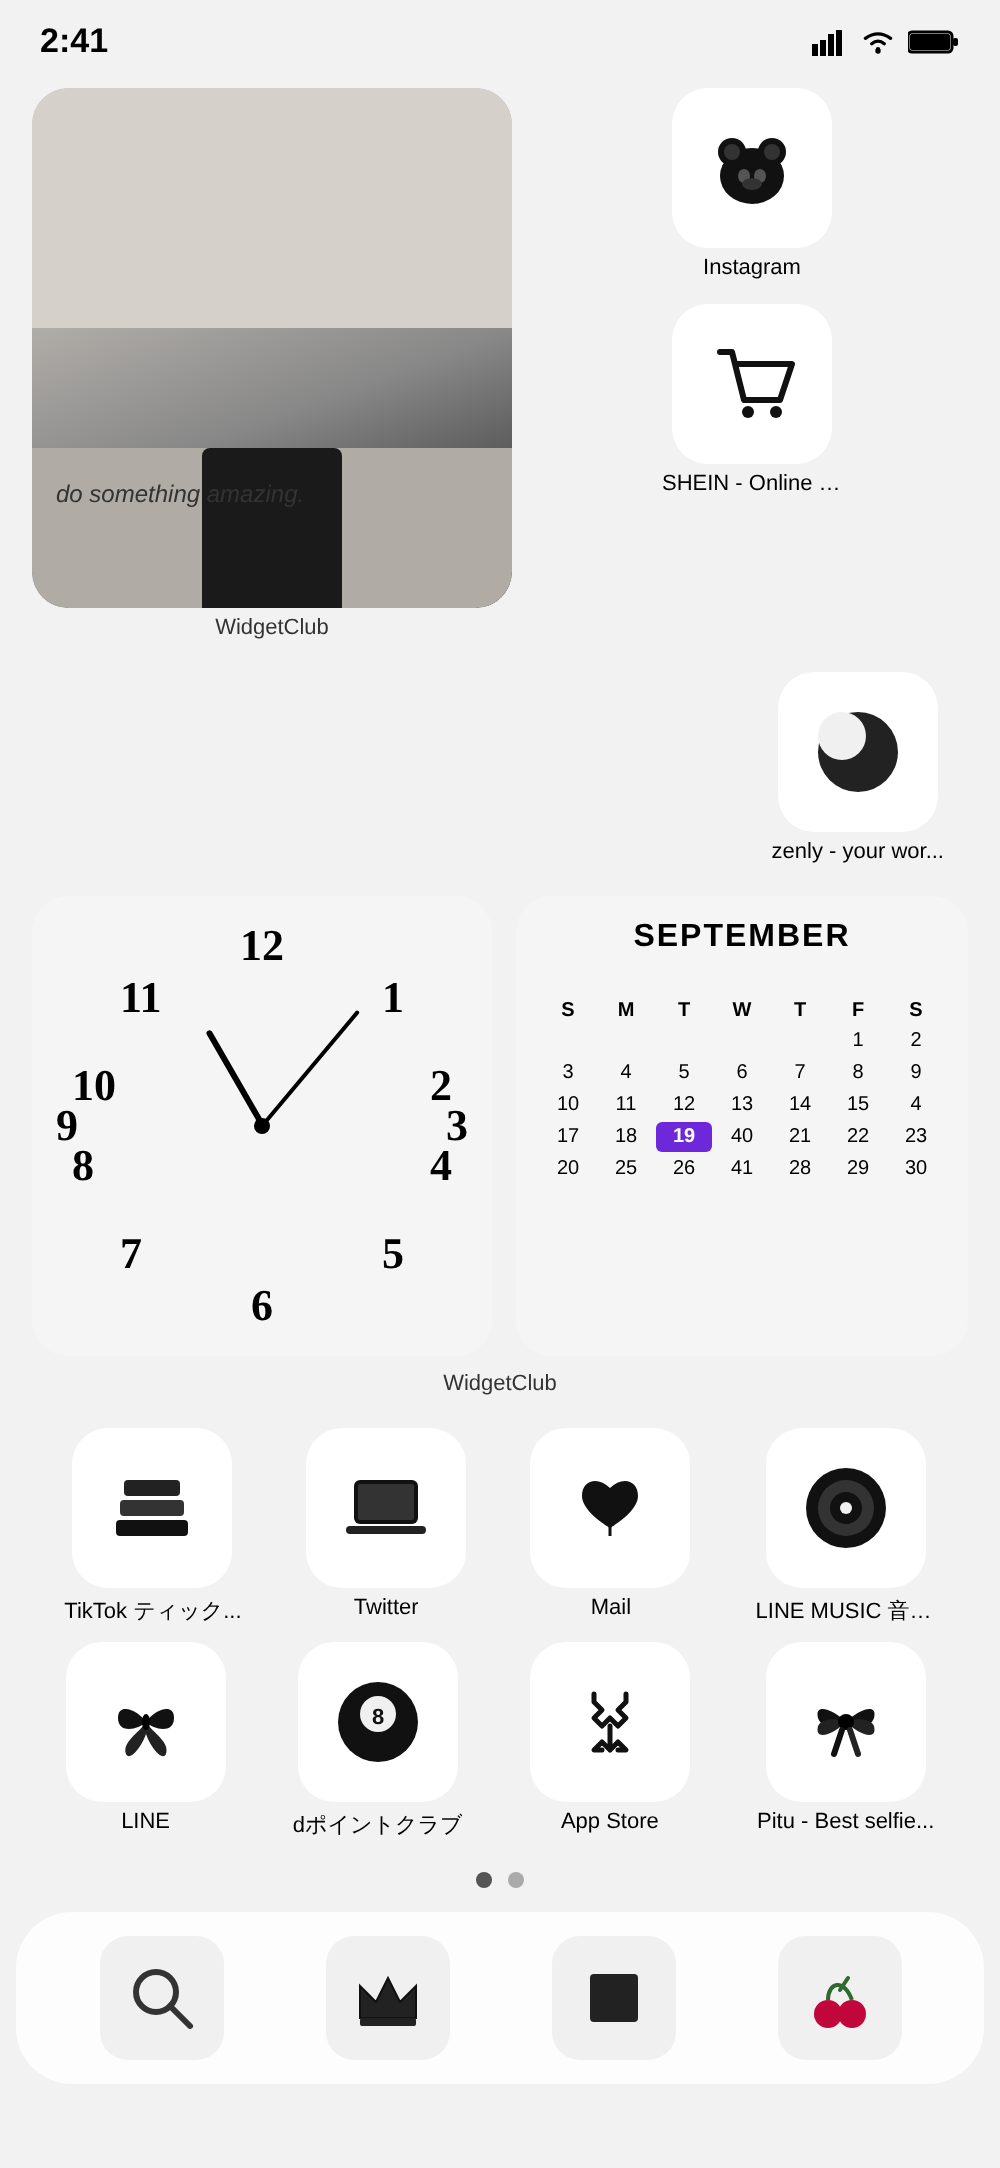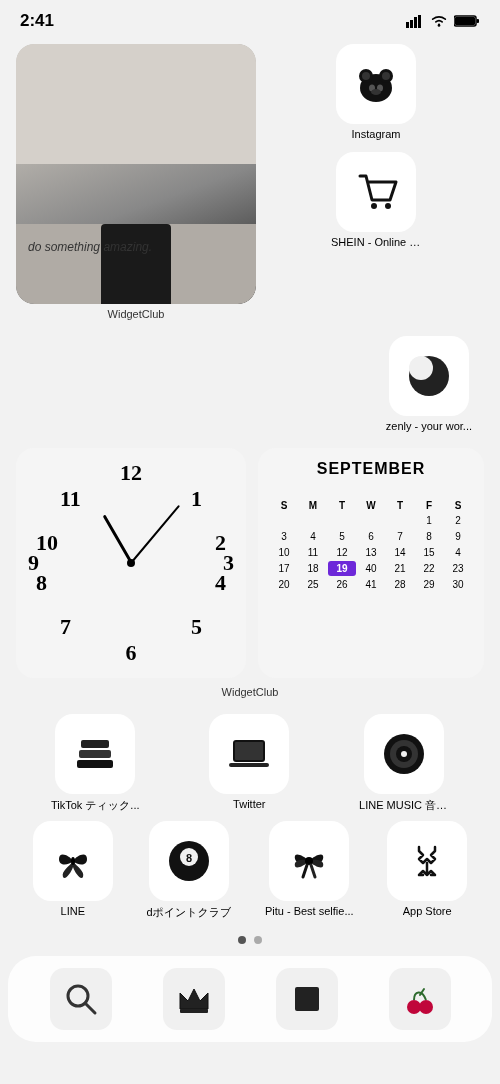--- a/index.html
+++ b/index.html
@@ -488,20 +488,30 @@
           <rect x="8" y="10" width="32" height="22" rx="3" fill="#111"></rect>
           <rect x="10" y="12" width="28" height="18" rx="1" fill="#333"></rect>
           <rect x="4" y="33" width="40" height="4" rx="2" fill="#222"></rect>
         </svg>
       </div>
       <span class="app-name">Twitter</span>
     </div>
     <div class="app-item">
       <div class="app-icon-bg">
         <svg viewBox="0 0 48 48" width="48" height="48">
+
+          <path d="M24 38 L24 26" stroke="#111" stroke-width="1.5" fill="none"></path>
+          <path d="M24 14 C18 8 10 10 10 18 C10 26 24 34 24 34 C24 34 38 26 38 18 C38 10 30 8 24 14Z" fill="#111"></path>
+        </svg>
+      </div>
+      <span class="app-name">Mail</span>
+    </div>
+    <div class="app-item">
+      <div class="app-icon-bg">
+        <svg viewBox="0 0 48 48" width="48" height="48">
           <circle cx="24" cy="24" r="20" fill="#111"></circle>
           <circle cx="24" cy="24" r="14" fill="#333"></circle>
           <circle cx="24" cy="24" r="8" fill="#111"></circle>
           <circle cx="24" cy="24" r="3" fill="#f0f0f0"></circle>
         </svg>
       </div>
       <span class="app-name">LINE MUSIC 音楽...</span>
     </div>
   </div>
 
@@ -526,41 +536,41 @@
           <circle cx="24" cy="20" r="9" fill="#f0f0f0"></circle>
           <text x="24" y="25" text-anchor="middle" font-size="11" font-weight="bold" fill="#111">8</text>
         </svg>
       </div>
       <span class="app-name">dポイントクラブ</span>
     </div>
     <div class="app-item">
       <div class="app-icon-bg">
         <svg viewBox="0 0 48 48" width="48" height="48">
 
+          <path d="M16 10 L16 14 L20 18 L16 22 L20 26 L24 22 L28 26 L32 22 L28 18 L32 14 L32 10" stroke="#111" stroke-width="2.5" fill="none" stroke-linecap="round" stroke-linejoin="round"></path>
+          <path d="M20 34 L16 38 L20 38 M20 34 L24 38 M28 34 L32 38 L28 38 M28 34 L24 38 M24 38 L24 26" stroke="#111" stroke-width="2.5" fill="none" stroke-linecap="round" stroke-linejoin="round"></path>
+        </svg>
+      </div>
+      <span class="app-name">App Store</span>
+    </div>
+    <div class="app-item">
+      <div class="app-icon-bg">
+        <svg viewBox="0 0 48 48" width="48" height="48">
+
           <path d="M24 24 C18 18 8 14 10 22 C12 28 20 26 24 24Z" fill="#111"></path>
           <path d="M24 24 C30 18 40 14 38 22 C36 28 28 26 24 24Z" fill="#111"></path>
           <path d="M24 24 C18 30 8 34 10 26 C12 22 20 22 24 24Z" fill="#222"></path>
           <path d="M24 24 C30 30 40 34 38 26 C36 22 28 22 24 24Z" fill="#222"></path>
           <circle cx="24" cy="24" r="4" fill="#000"></circle>
 
           <path d="M22 28 L18 40" stroke="#111" stroke-width="3" stroke-linecap="round"></path>
           <path d="M26 28 L30 40" stroke="#222" stroke-width="3" stroke-linecap="round"></path>
         </svg>
       </div>
       <span class="app-name">Pitu - Best selfie...</span>
-    </div>
-    <div class="app-item">
-      <div class="app-icon-bg">
-        <svg viewBox="0 0 48 48" width="48" height="48">
-
-          <path d="M16 10 L16 14 L20 18 L16 22 L20 26 L24 22 L28 26 L32 22 L28 18 L32 14 L32 10" stroke="#111" stroke-width="2.5" fill="none" stroke-linecap="round" stroke-linejoin="round"></path>
-          <path d="M20 34 L16 38 L20 38 M20 34 L24 38 M28 34 L32 38 L28 38 M28 34 L24 38 M24 38 L24 26" stroke="#111" stroke-width="2.5" fill="none" stroke-linecap="round" stroke-linejoin="round"></path>
-        </svg>
-      </div>
-      <span class="app-name">App Store</span>
     </div>
   </div>
 
   <div class="page-dots">
     <div class="dot active"></div>
     <div class="dot"></div>
   </div>
 </div>
 
 <div class="dock">

